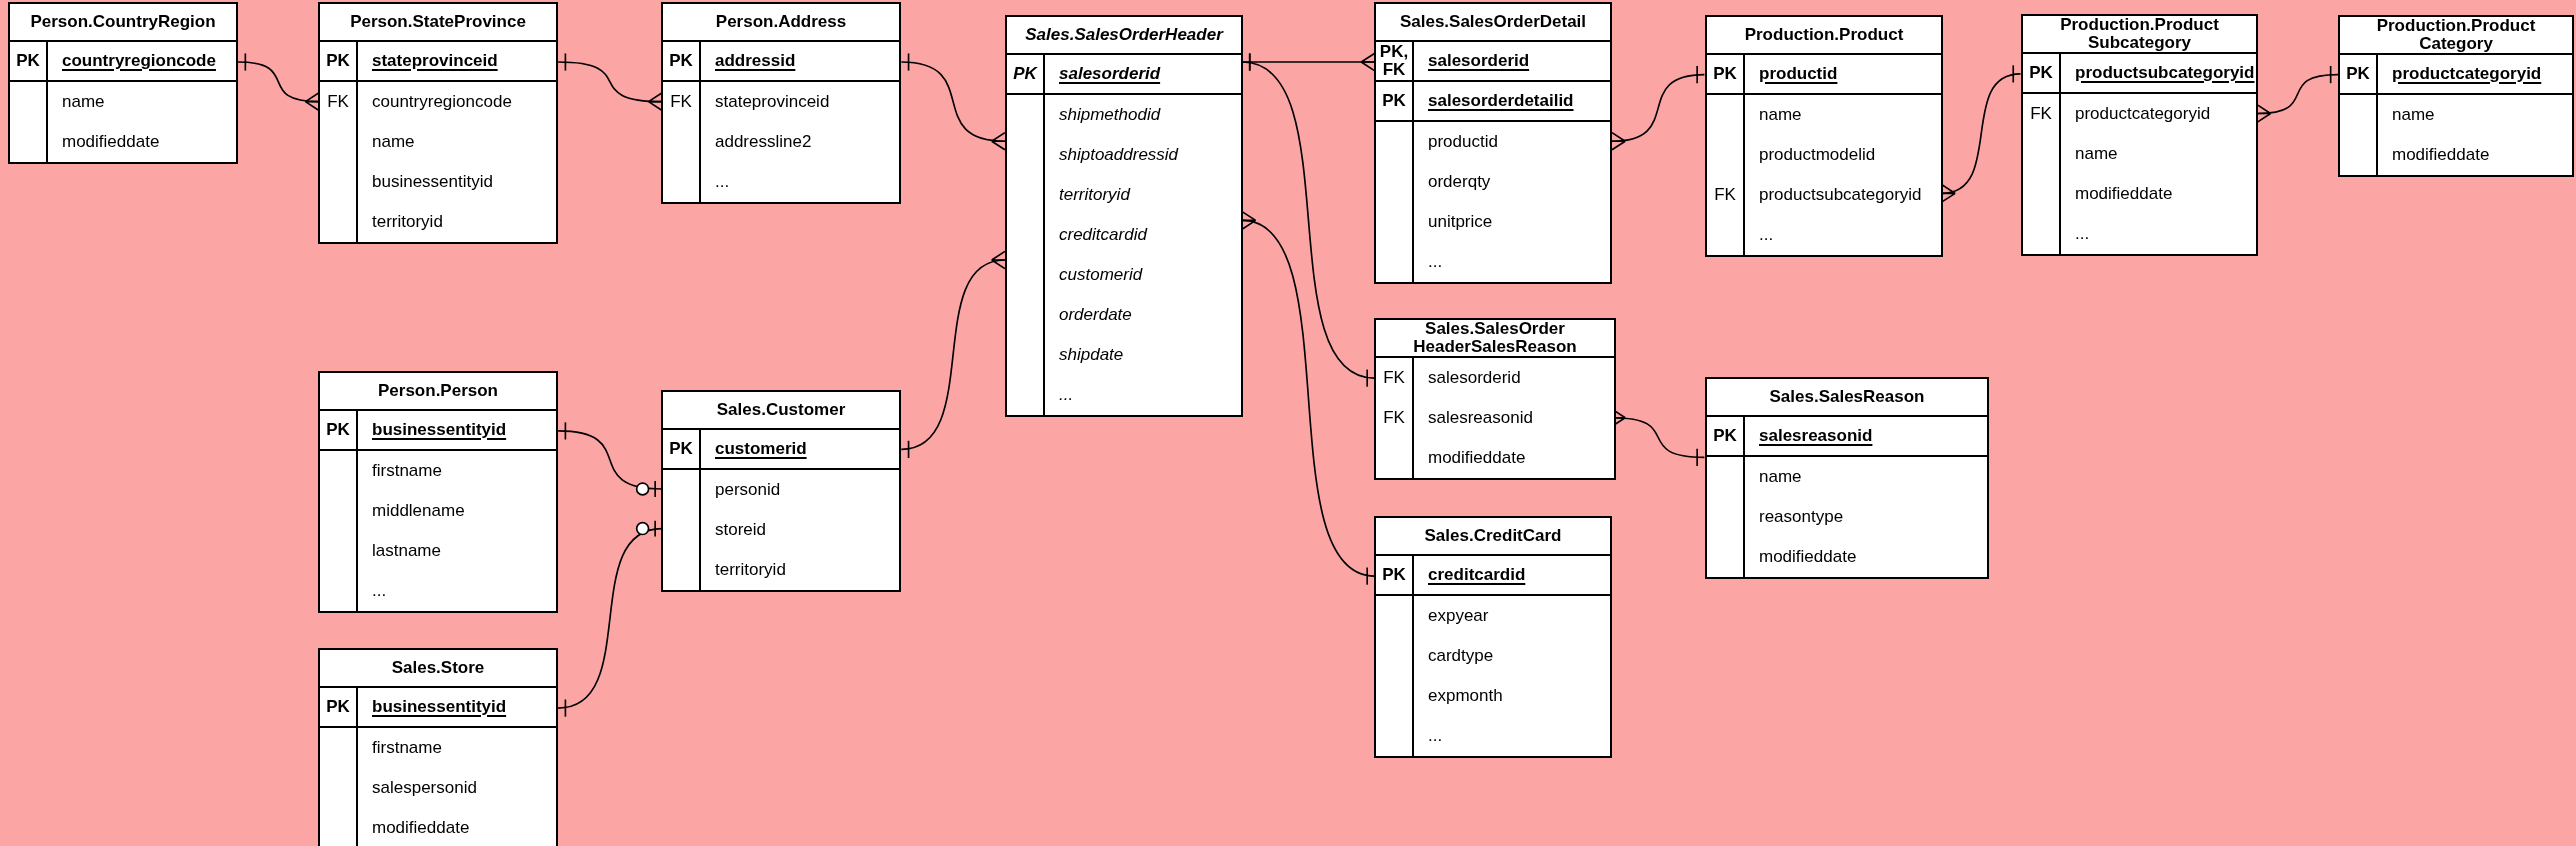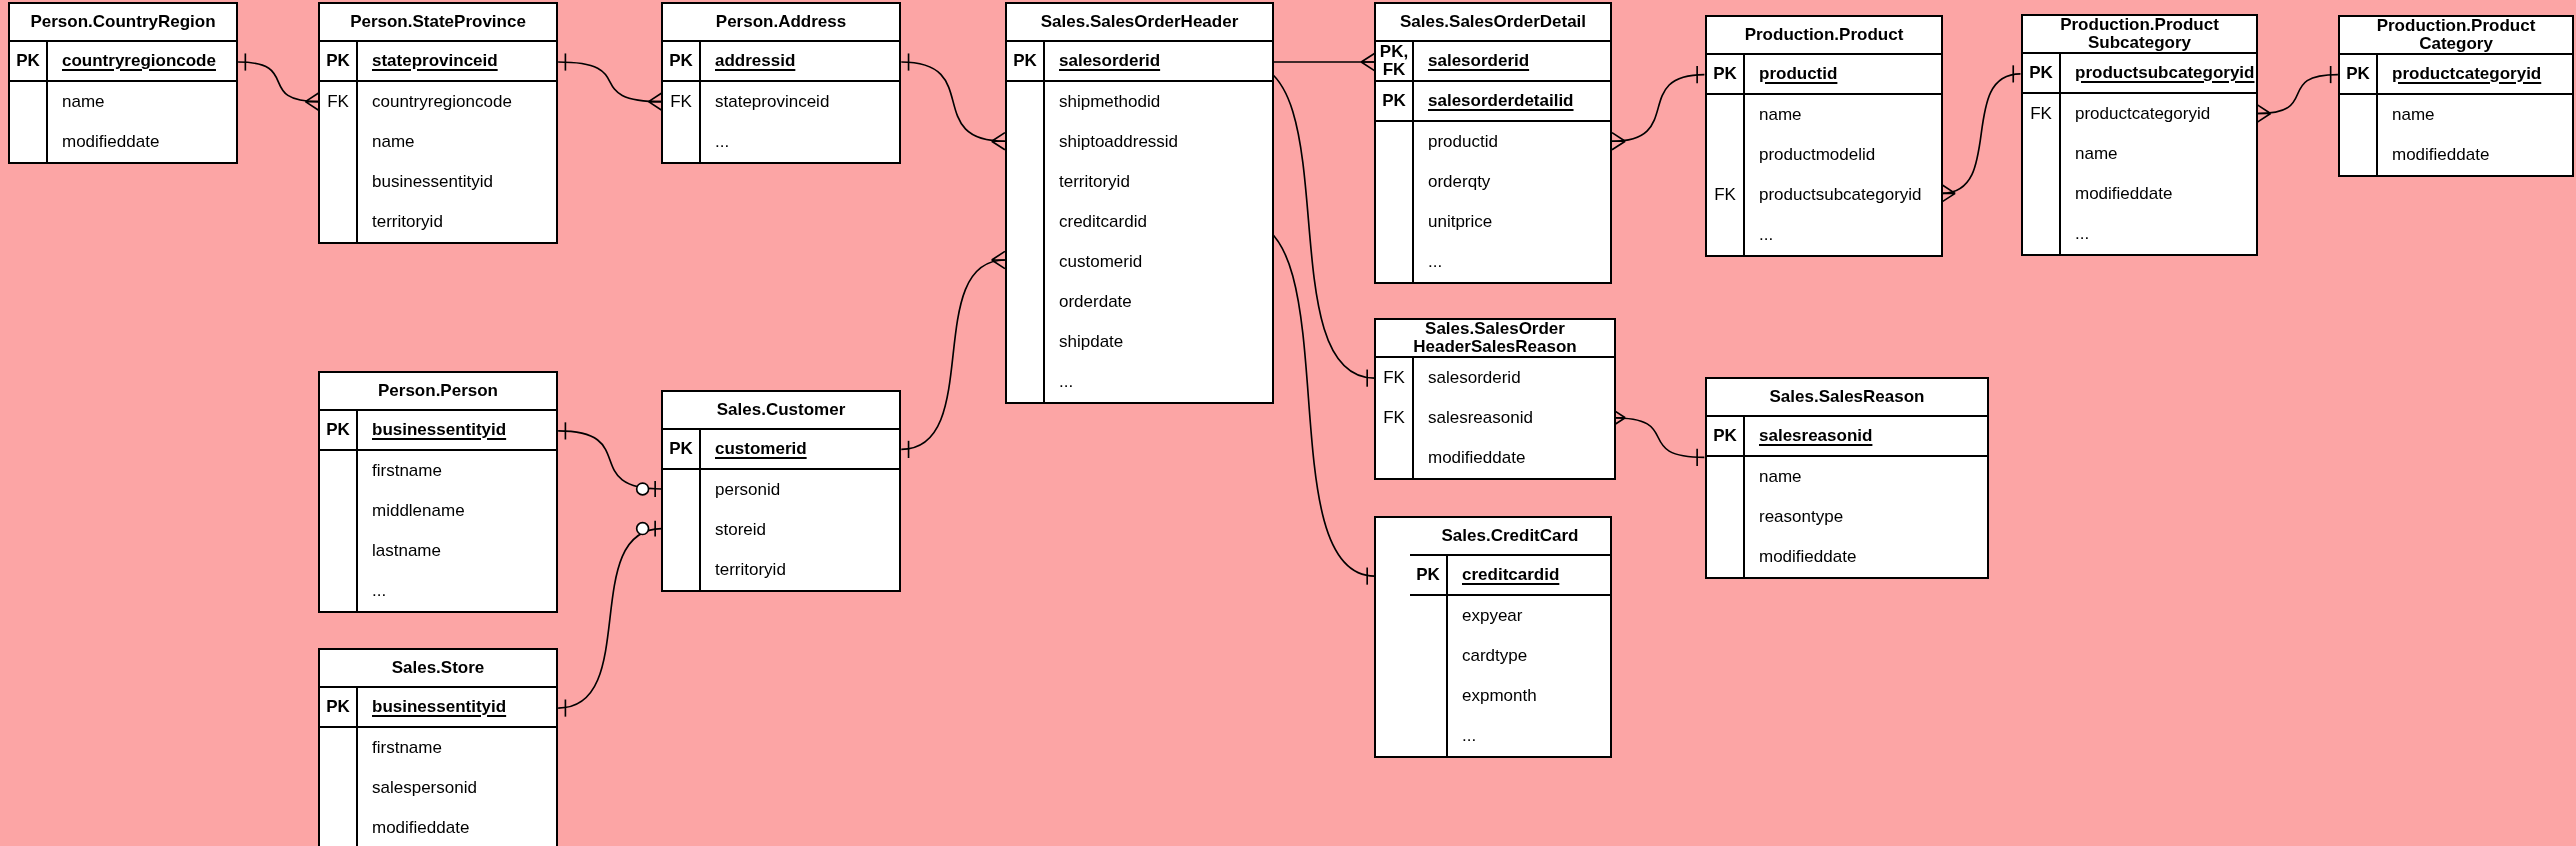--- a/index.html
+++ b/index.html
@@ -184,26 +184,30 @@
           <div class="field-cell pk">addressid</div>
         </div>
         <div class="attr-row">
           <div class="key-cell">
             <div>FK</div>
           </div>
           <div class="field-cell">stateprovinceid</div>
         </div>
         <div class="attr-row">
           <div class="key-cell"></div>
-          <div class="field-cell">...</div>
-        </div>
-        <div class="key-divider"></div>
-      </div>
-    </div>
-    <div class="entity" style="left: 1005px; top: 2px; width: 269px;">
+          <div class="field-cell">addressline2</div>
+        </div>
+        <div class="attr-row">
+          <div class="key-cell"></div>
+          <div class="field-cell">...</div>
+        </div>
+        <div class="key-divider"></div>
+      </div>
+    </div>
+    <div class="entity" style="left: 1005px; top: 15px; width: 238px; font-style: italic;">
       <div class="entity-title">
         <div>Sales.SalesOrderHeader</div>
       </div>
       <div class="entity-body">
         <div class="attr-row sep">
           <div class="key-cell bold">
             <div>PK</div>
           </div>
           <div class="field-cell pk">salesorderid</div>
         </div>
@@ -493,21 +497,21 @@
           <div class="key-cell"></div>
           <div class="field-cell">reasontype</div>
         </div>
         <div class="attr-row">
           <div class="key-cell"></div>
           <div class="field-cell">modifieddate</div>
         </div>
         <div class="key-divider"></div>
       </div>
     </div>
-    <div class="entity" style="left: 1374px; top: 516px; width: 238px; padding-left: 34px;">
+    <div class="entity" style="left: 1374px; top: 516px; width: 238px;">
       <div class="entity-title">
         <div>Sales.CreditCard</div>
       </div>
       <div class="entity-body">
         <div class="attr-row sep">
           <div class="key-cell bold">
             <div>PK</div>
           </div>
           <div class="field-cell pk">creditcardid</div>
         </div>

